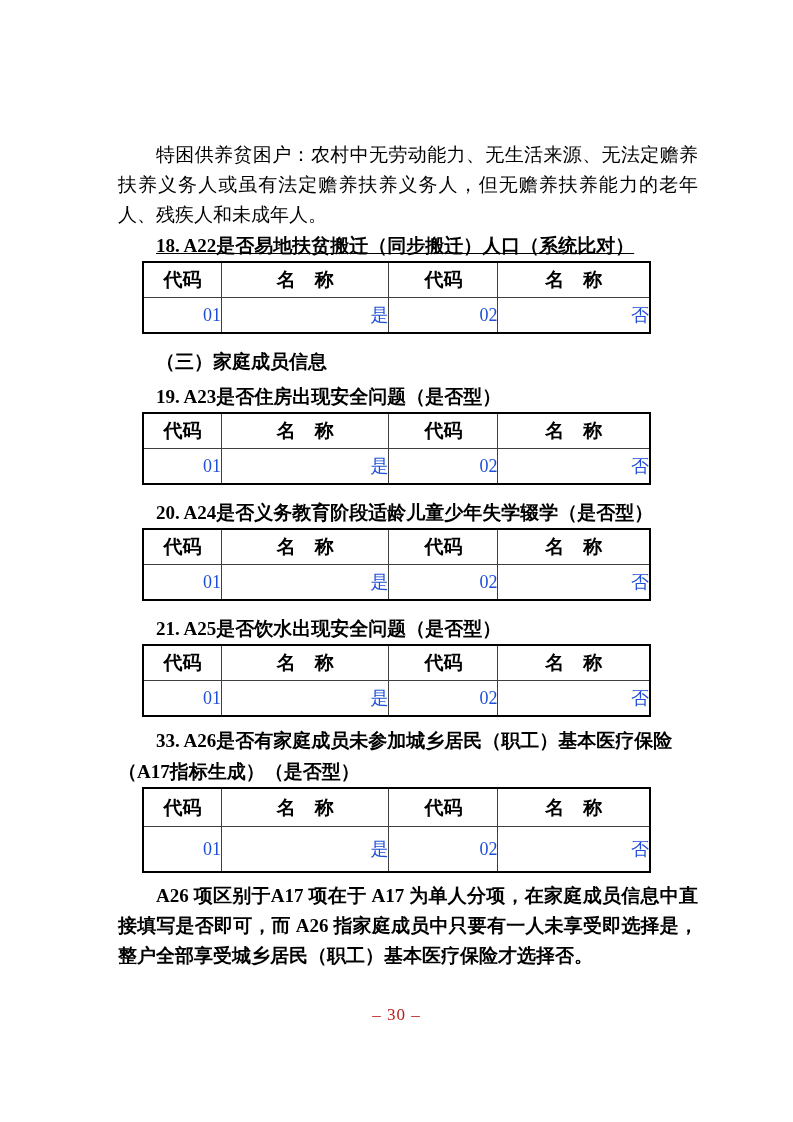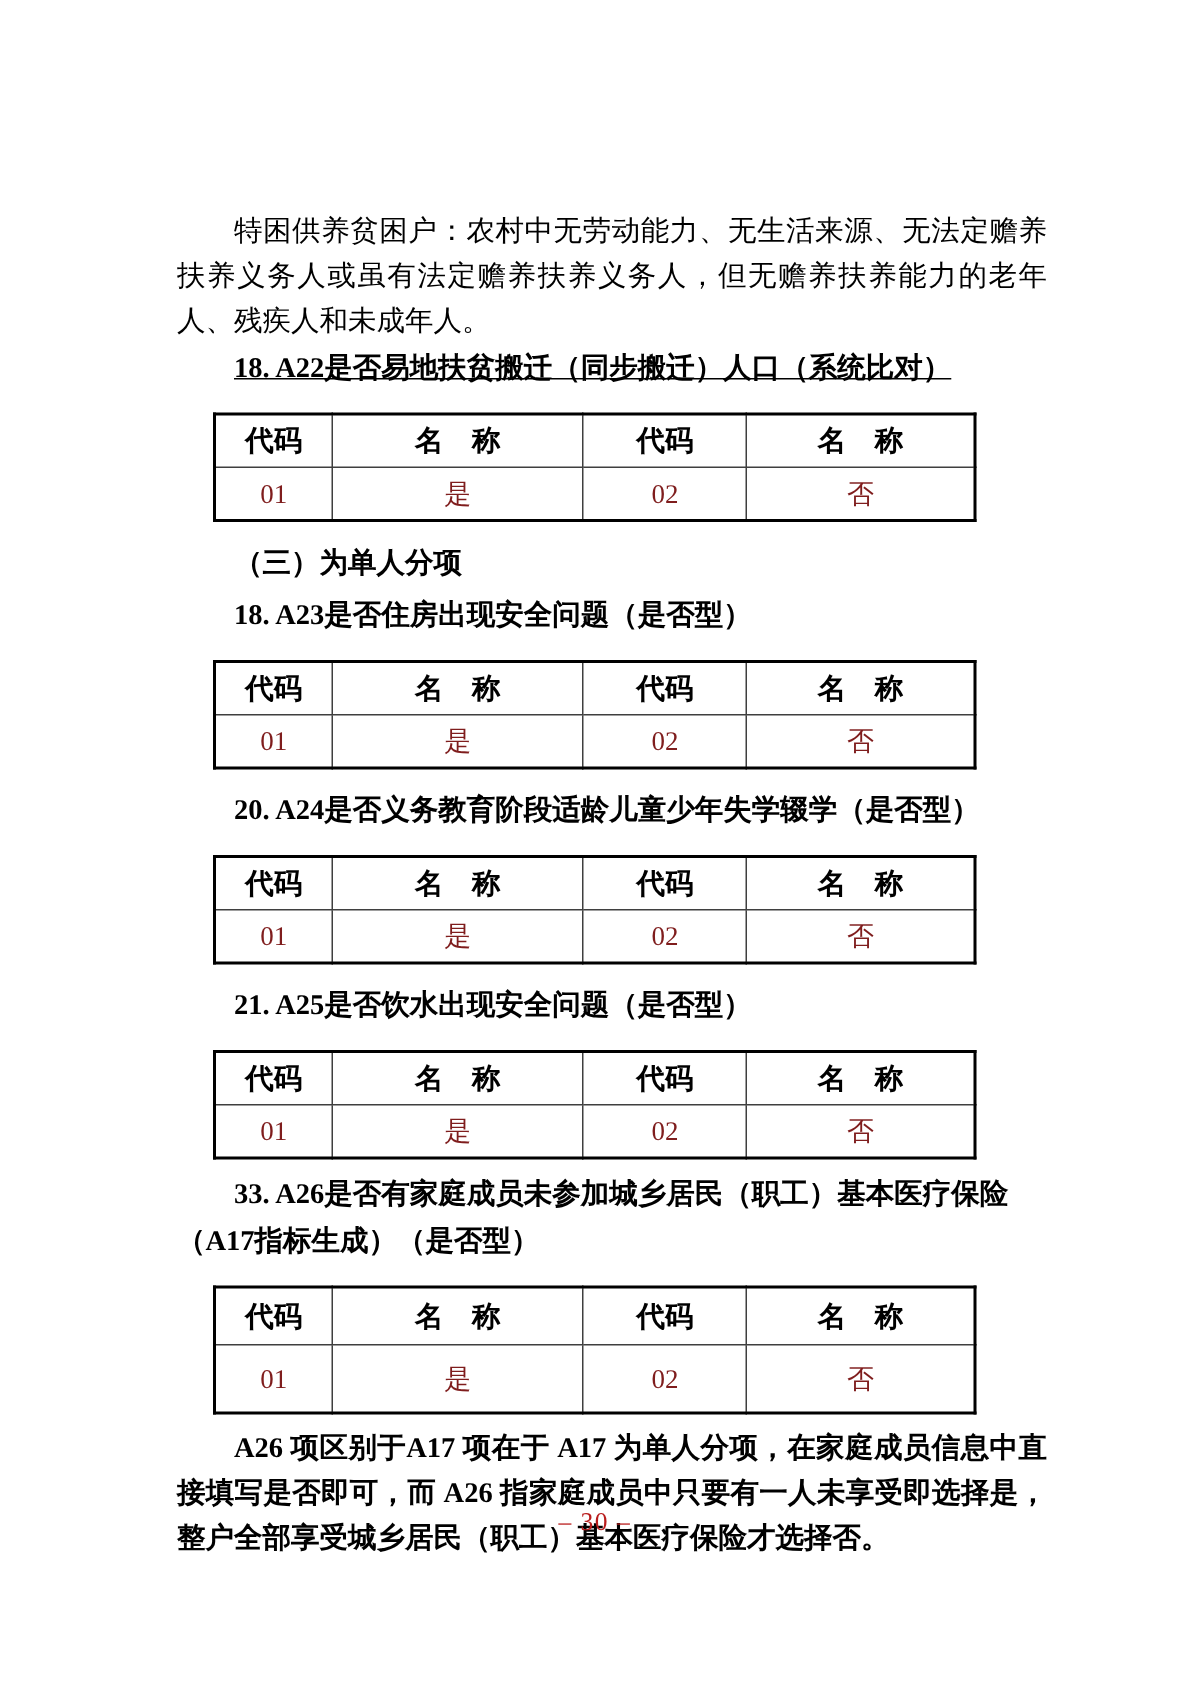--- a/index.html
+++ b/index.html
@@ -42,21 +42,21 @@
   .mt8  { margin-top: 8px; }
   .section-heading {
     margin: 12px 0 0 0;
     font-size: 19px;
     font-weight: bold;
     line-height: 31px;
     text-indent: 2em;
   }
   table.codes {
     width: 509px;
-    margin: 14px 0 0 24px;
+    margin: 0 0 0 24px;
     border-collapse: collapse;
     table-layout: fixed;
     border: 2px solid #000000;
   }
   table.codes col.c1 { width: 15.5%; }
   table.codes col.c2 { width: 33%;   }
   table.codes col.c3 { width: 21.5%; }
   table.codes col.c4 { width: 30%;   }
   table.codes th, table.codes td {
     border: 1px solid #3f3f3f;
@@ -66,21 +66,22 @@
   }
   table.codes th {
     font-size: 19px;
     font-weight: bold;
     height: 34px;
   }
   table.codes td {
     font-size: 18px;
     font-weight: normal;
     height: 34px;
-    color: #7f1d1d;
+    color: #1d4ed8;
+    text-align: right;
   }
   table.codes.tall th { height: 37px; }
   table.codes.tall td { height: 44px; }
   .note { margin-top: 8px; font-weight: bold; }
   .footer {
     position: absolute;
     top: 1003px;
     left: 0;
     width: 793px;
     text-align: center;
@@ -115,23 +116,23 @@
         </tr>
         <tr>
           <td>01</td>
           <td>是</td>
           <td>02</td>
           <td>否</td>
         </tr>
       </tbody>
     </table>
 
-    <p class="section-heading">（三）为单人分项</p>
-
-    <p class="q-heading mt4">18. A23是否住房出现安全问题（是否型）</p>
+    <p class="section-heading">（三）家庭成员信息</p>
+
+    <p class="q-heading mt4">19. A23是否住房出现安全问题（是否型）</p>
     <table class="codes">
       <colgroup>
           <col class="c1">
           <col class="c2">
           <col class="c3">
           <col class="c4">
         </colgroup>
       <tbody>
         <tr>
           <th>代码</th>

